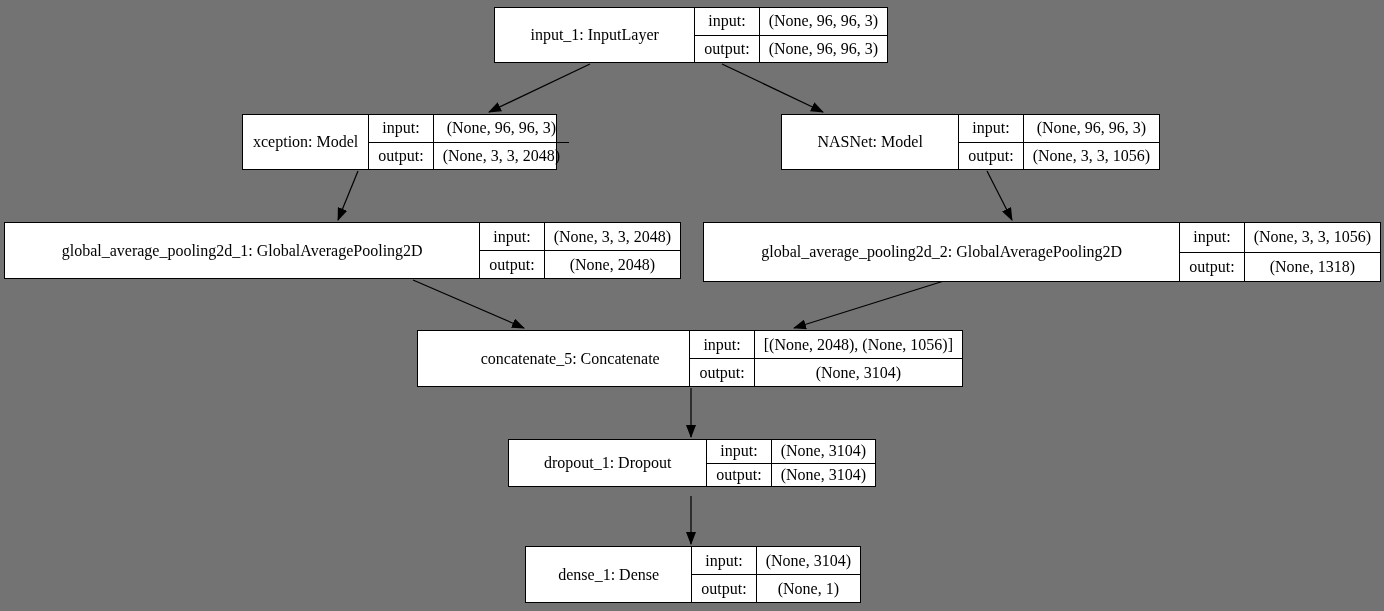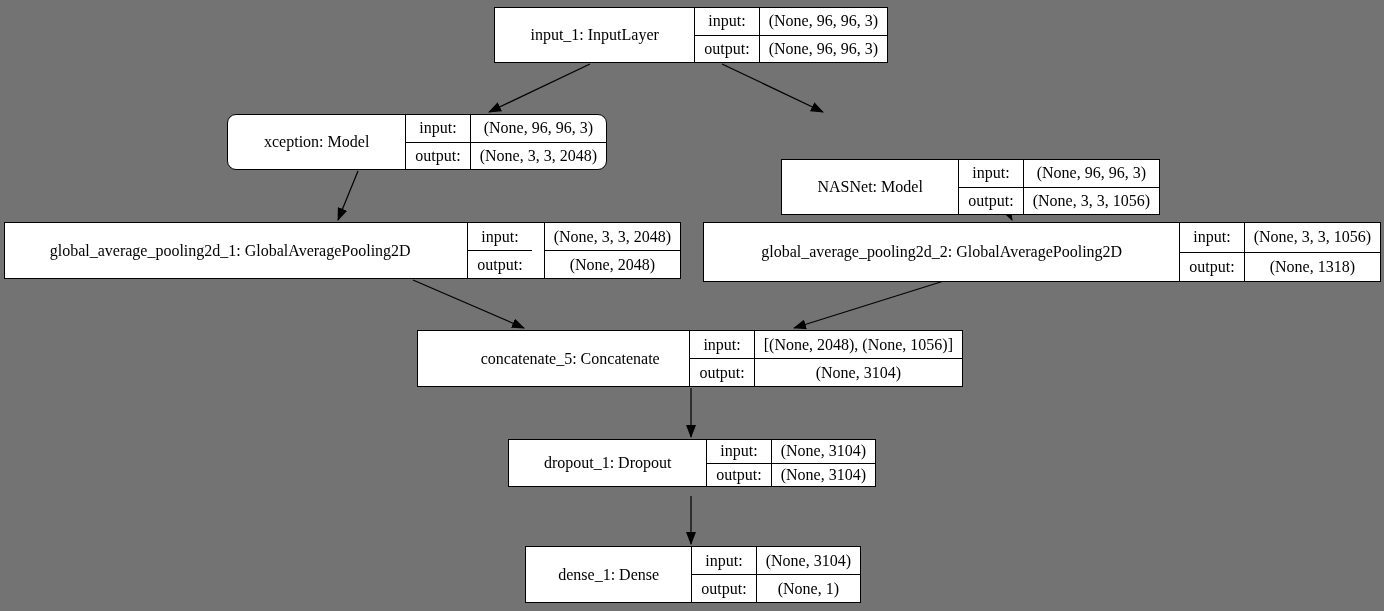--- a/index.html
+++ b/index.html
@@ -83,45 +83,45 @@
     <div class="col">
       <div>input:</div>
       <div>output:</div>
     </div>
     <div class="col">
       <div>(None, 96, 96, 3)</div>
       <div>(None, 96, 96, 3)</div>
     </div>
   </div>
 
-  <div class="node" style="left:227px; top:114px; width:380px; height:56px;border-radius:9px;">
+  <div class="node" style="left:242px; top:114px; width:315px; height:56px;">
     <div class="title">xception: Model</div>
     <div class="col">
       <div>input:</div>
       <div>output:</div>
     </div>
     <div class="col">
       <div>(None, 96, 96, 3)</div>
       <div>(None, 3, 3, 2048)</div>
     </div>
   </div>
 
-  <div class="node" style="left:781px; top:114px; width:379px; height:56px;margin-top:45px;">
+  <div class="node" style="left:781px; top:114px; width:379px; height:56px;">
     <div class="title">NASNet: Model</div>
     <div class="col">
       <div>input:</div>
       <div>output:</div>
     </div>
     <div class="col">
       <div>(None, 96, 96, 3)</div>
       <div>(None, 3, 3, 1056)</div>
     </div>
   </div>
 
-  <div class="node" style="left:4px; top:222px; width:677px; height:57px;gap:12px;">
+  <div class="node" style="left:4px; top:222px; width:677px; height:57px;">
     <div class="title">global_average_pooling2d_1: GlobalAveragePooling2D</div>
     <div class="col">
       <div>input:</div>
       <div>output:</div>
     </div>
     <div class="col">
       <div>(None, 3, 3, 2048)</div>
       <div>(None, 2048)</div>
     </div>
   </div>

